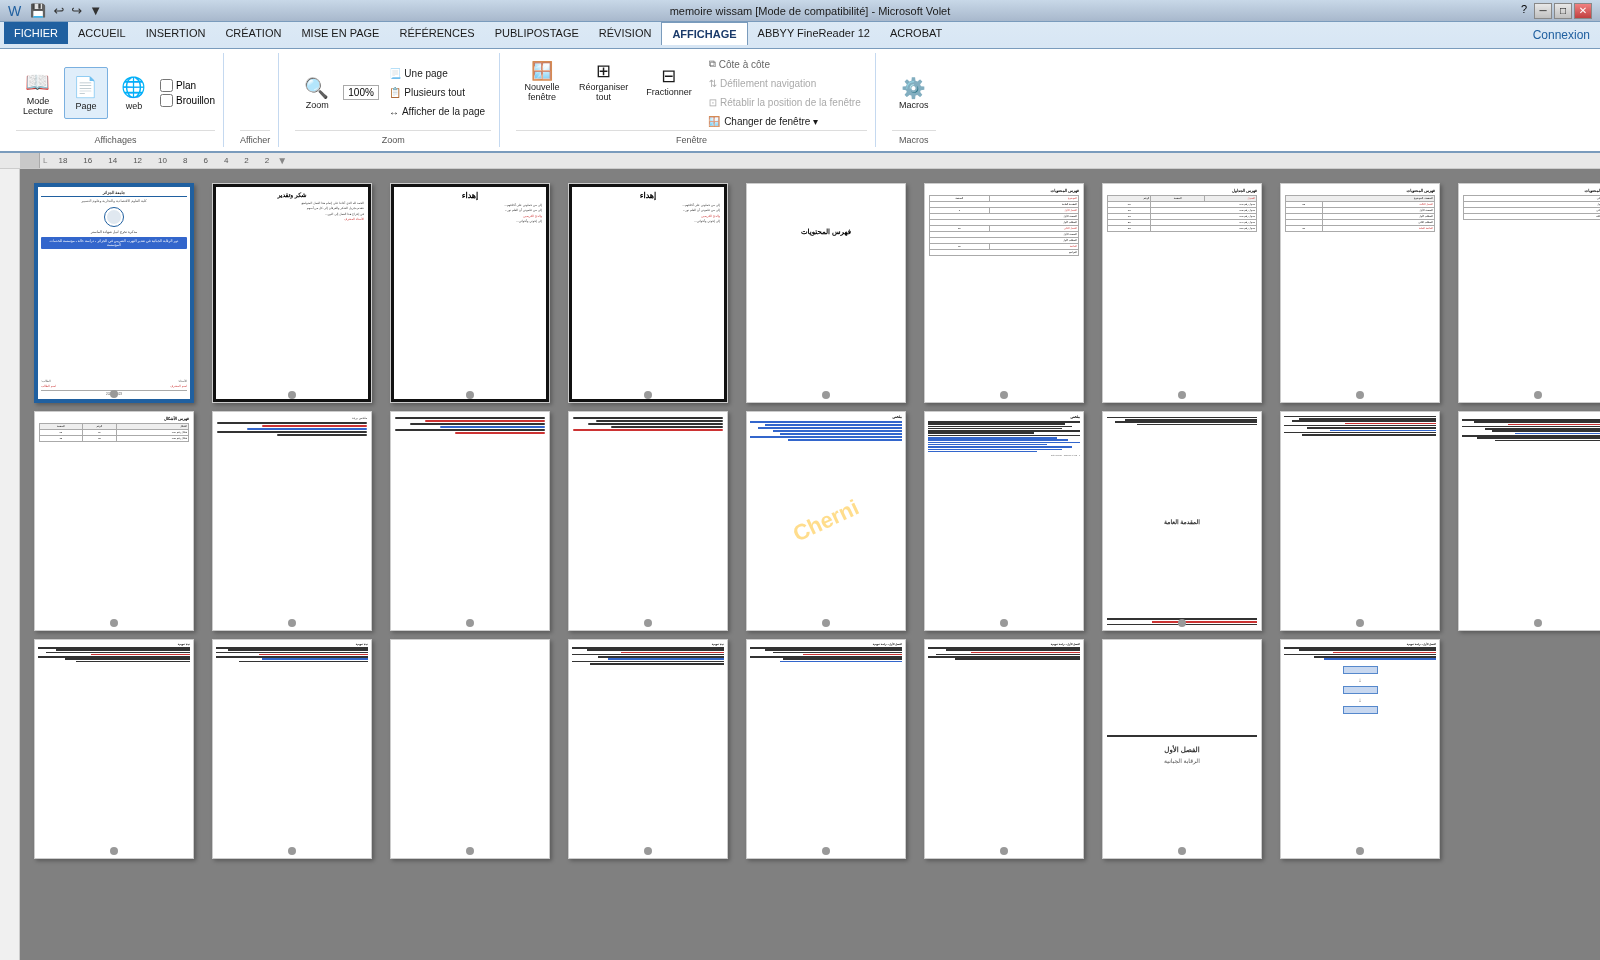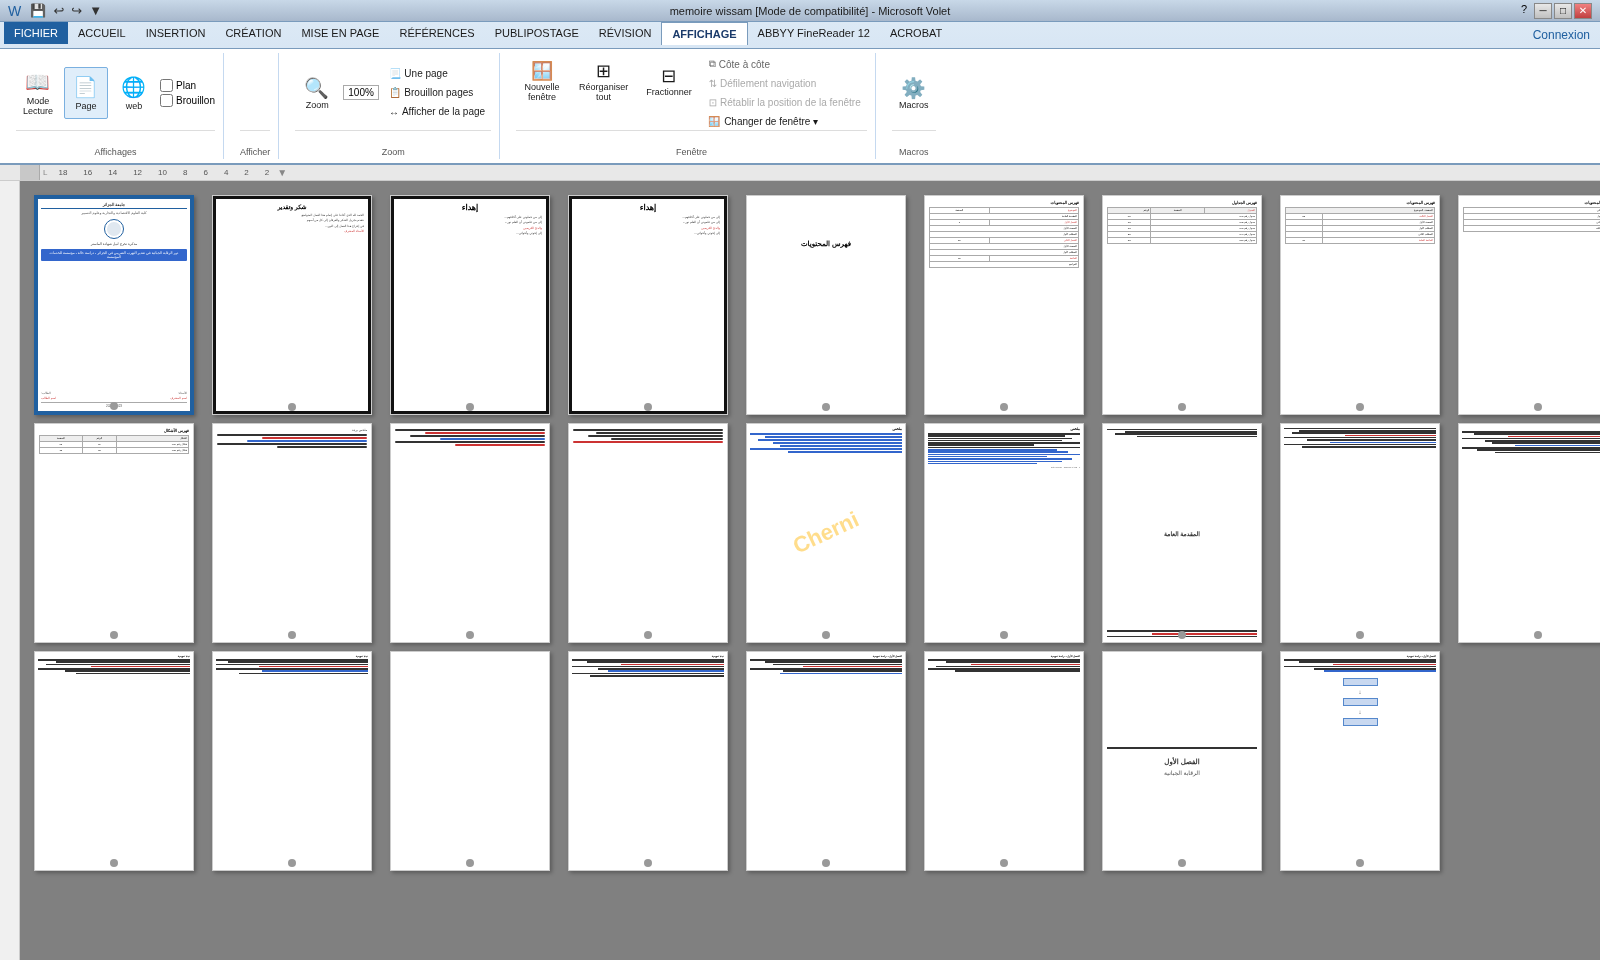--- a/index.html
+++ b/index.html
@@ -70,21 +70,21 @@
       border-right: 1px solid #c5d9f0;
       min-width: fit-content;
     }
     .ribbon-group:last-child { border-right: none; }
     .ribbon-group-label {
       font-size: 9px;
       color: #555;
       text-align: center;
       width: 100%;
       margin-top: auto;
-      padding-top: 16px;
+      padding-top: 4px;
       border-top: 1px solid #ddd;
     }
     .ribbon-controls {
       display: flex;
       align-items: center;
       gap: 4px;
       flex: 1;
     }
     .ribbon-btn-large {
       display: flex;
@@ -303,21 +303,21 @@
           <span style="font-size:9px;">Zoom</span>
         </div>
         <div class="zoom-display">100%</div>
         <div class="ribbon-col" style="gap:2px;">
           <div class="ribbon-btn-small">
             <span>📃</span>
             <span>Une page</span>
           </div>
           <div class="ribbon-btn-small">
             <span>📋</span>
-            <span>Brouillon pages</span>
+            <span>Plusieurs tout</span>
           </div>
           <div class="ribbon-btn-small">
             <span>↔</span>
             <span>Afficher de la page</span>
           </div>
         </div>
       </div>
       <div class="ribbon-group-label">Zoom</div>
     </div>
 

